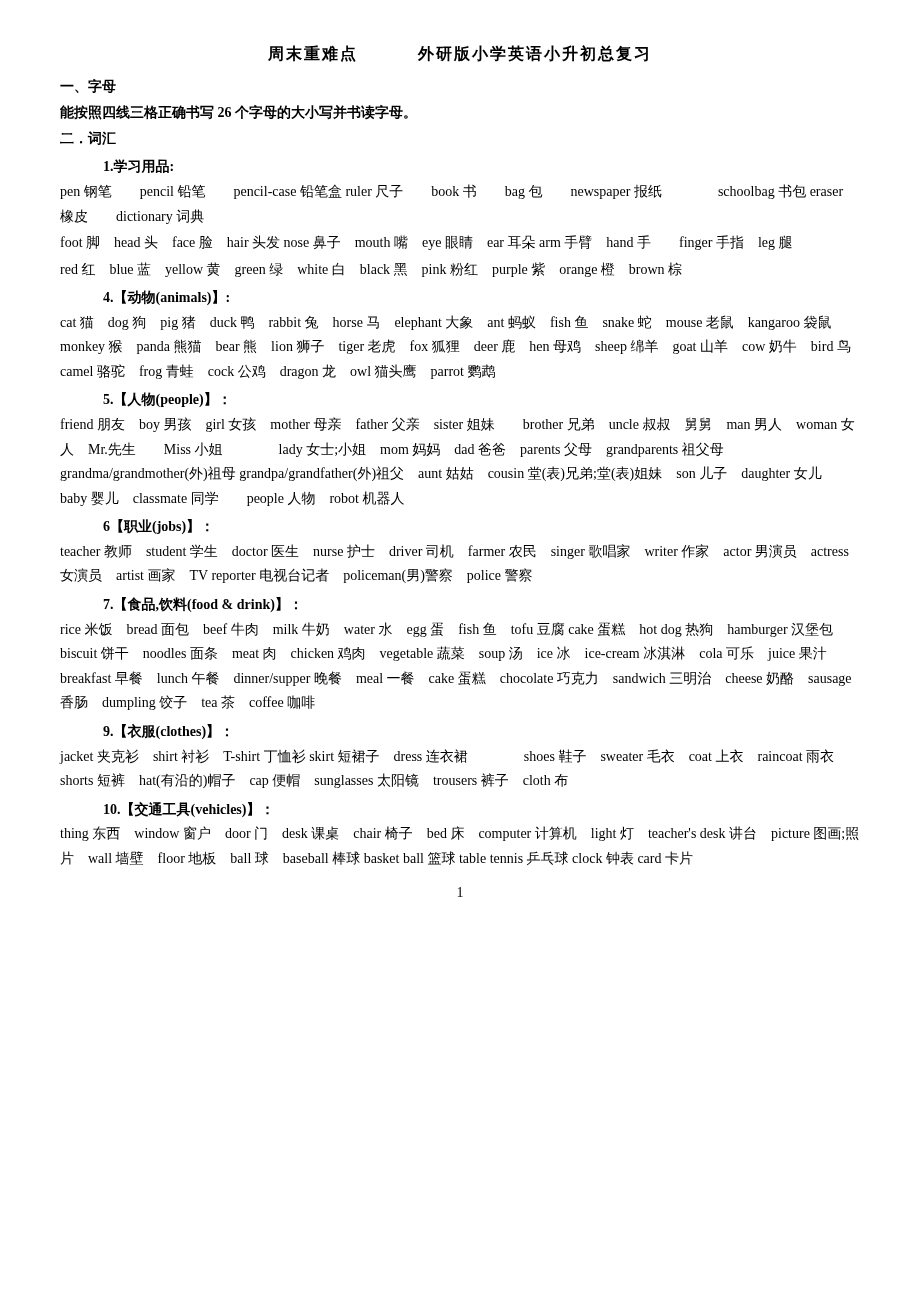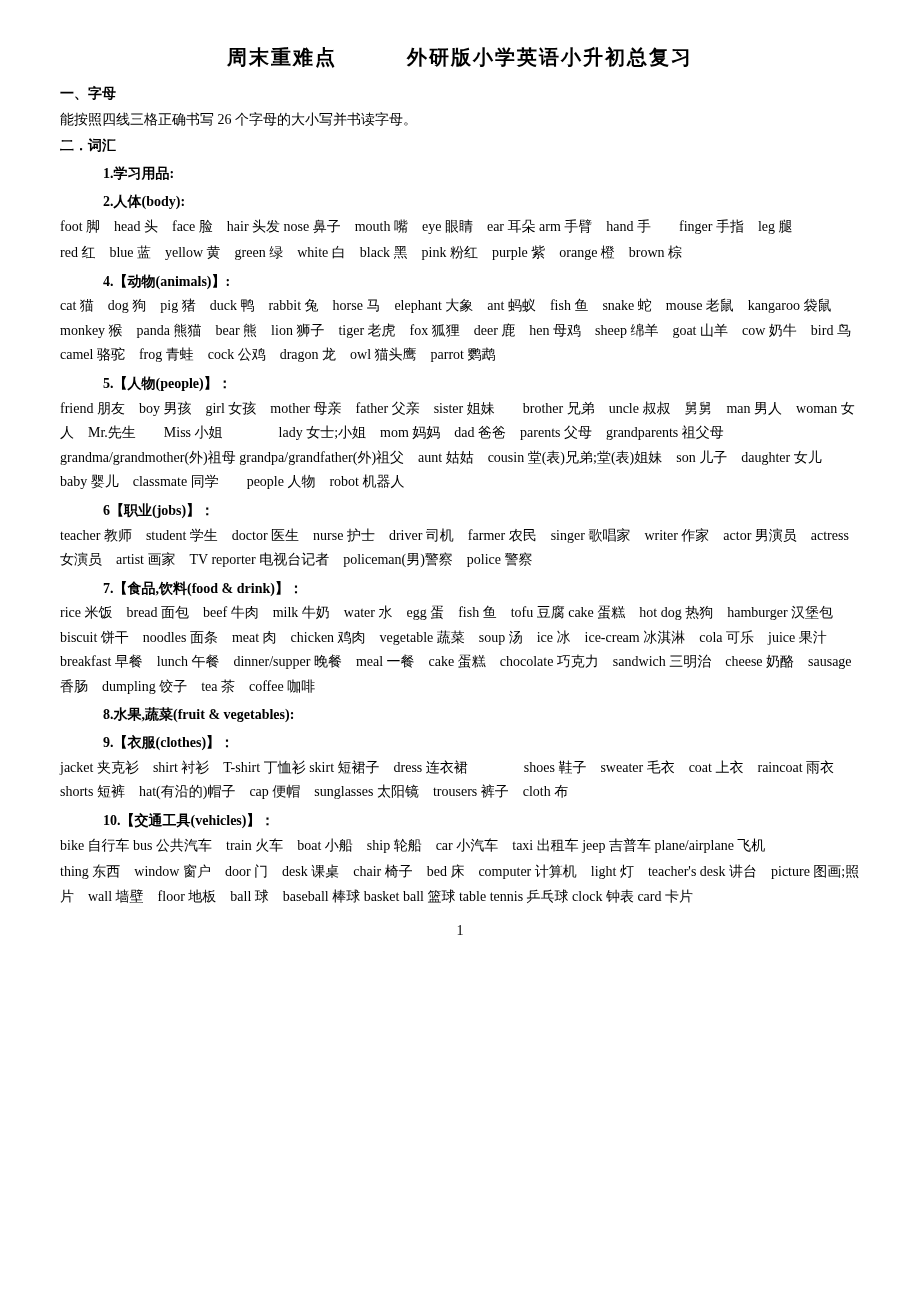--- a/index.html
+++ b/index.html
@@ -6,41 +6,41 @@
     body {
       background: #fff;
       font-family: "SimSun", "宋体", serif;
       font-size: 14px;
       color: #000;
       padding: 40px 60px 40px 60px;
       line-height: 1.7;
     }
     .page-title {
       text-align: center;
-      font-size: 20px;
+      font-size: 16px;
       font-weight: bold;
       margin-bottom: 8px;
       letter-spacing: 2px;
     }
     .section-header {
       font-weight: bold;
       margin-bottom: 2px;
     }
     .sub-header {
       font-weight: bold;
       margin-top: 4px;
       margin-bottom: 1px;
       margin-left: 43px;
     }
     .content-line {
       line-height: 1.75;
       margin-bottom: 2px;
       word-break: break-word;
     }
-    .bold { font-weight: normal; }
+    .bold { font-weight: bold; }
     .page-num {
       text-align: center;
       margin-top: 10px;
     }
   </style>
 </head>
 <body>
 
 <div class="page-title">
   <span>周末重难点</span>
@@ -52,24 +52,24 @@
   <div class="section-header">一、字母</div>
   <div class="content-line bold">能按照四线三格正确书写 26 个字母的大小写并书读字母。</div>
 </div>
 
 <div>
   <div class="section-header">二．词汇</div>
 </div>
 
 <div>
   <div class="sub-header">1.学习用品:</div>
+  <div class="content-line">pen 钢笔　　pencil 铅笔　　pencil-case 铅笔盒 ruler 尺子　　book 书　　bag 包　　newspaper 报纸　　　　schoolbag 书包 eraser 橡皮　　dictionary 词典</div>
 </div>
 
 <div>
-  <div class="sub-header">2.人体(body):</div>
   <div class="content-line">foot 脚　head 头　face 脸　hair 头发 nose 鼻子　mouth 嘴　eye 眼睛　ear 耳朵 arm 手臂　hand 手　　finger 手指　leg 腿</div>
 </div>
 
 <div>
   <div class="content-line">red 红　blue 蓝　yellow 黄　green 绿　white 白　black 黑　pink 粉红　purple 紫　orange 橙　brown 棕</div>
 </div>
 
 <div>
   <div class="sub-header">4.【动物(animals)】:</div>
   <div class="content-line">cat 猫　dog 狗　pig 猪　duck 鸭　rabbit 兔　horse 马　elephant 大象　ant 蚂蚁　fish 鱼　snake 蛇　mouse 老鼠　kangaroo 袋鼠　monkey 猴　panda 熊猫　bear 熊　lion 狮子　tiger 老虎　fox 狐狸　deer 鹿　hen 母鸡　sheep 绵羊　goat 山羊　cow 奶牛　bird 鸟　camel 骆驼　frog 青蛙　cock 公鸡　dragon 龙　owl 猫头鹰　parrot 鹦鹉</div>
@@ -84,30 +84,28 @@
   <div class="sub-header">6【职业(jobs)】：</div>
   <div class="content-line">teacher 教师　student 学生　doctor 医生　nurse 护士　driver 司机　farmer 农民　singer 歌唱家　writer 作家　actor 男演员　actress 女演员　artist 画家　TV reporter 电视台记者　policeman(男)警察　police 警察</div>
 </div>
 
 <div>
   <div class="sub-header">7.【食品,饮料(food &amp; drink)】：</div>
   <div class="content-line">rice 米饭　bread 面包　beef 牛肉　milk 牛奶　water 水　egg 蛋　fish 鱼　tofu 豆腐 cake 蛋糕　hot dog 热狗　hamburger 汉堡包　biscuit 饼干　noodles 面条　meat 肉　chicken 鸡肉　vegetable 蔬菜　soup 汤　ice 冰　ice-cream 冰淇淋　cola 可乐　juice 果汁　breakfast 早餐　lunch 午餐　dinner/supper 晚餐　meal 一餐　cake 蛋糕　chocolate 巧克力　sandwich 三明治　cheese 奶酪　sausage 香肠　dumpling 饺子　tea 茶　coffee 咖啡</div>
 </div>
 
 <div>
-  <div class="sub-header">8.水果,蔬菜(fruit &amp; vegetables):</div>
 </div>
 
 <div>
   <div class="sub-header">9.【衣服(clothes)】：</div>
   <div class="content-line">jacket 夹克衫　shirt 衬衫　T-shirt 丁恤衫 skirt 短裙子　dress 连衣裙　　　　shoes 鞋子　sweater 毛衣　coat 上衣　raincoat 雨衣 shorts 短裤　hat(有沿的)帽子　cap 便帽　sunglasses 太阳镜　trousers 裤子　cloth 布</div>
 </div>
 
 <div>
   <div class="sub-header">10.【交通工具(vehicles)】：</div>
-  <div class="content-line">bike 自行车 bus 公共汽车　train 火车　boat 小船　ship 轮船　car 小汽车　taxi 出租车 jeep 吉普车 plane/airplane 飞机</div>
 </div>
 
 <div>
   <div class="content-line">thing 东西　window 窗户　door 门　desk 课桌　chair 椅子　bed 床　computer 计算机　light 灯　teacher's desk 讲台　picture 图画;照片　wall 墙壁　floor 地板　ball 球　baseball 棒球 basket ball 篮球 table tennis 乒乓球 clock 钟表 card 卡片</div>
 </div>
 
 <div class="page-num">1</div>
 
 </body></html>

